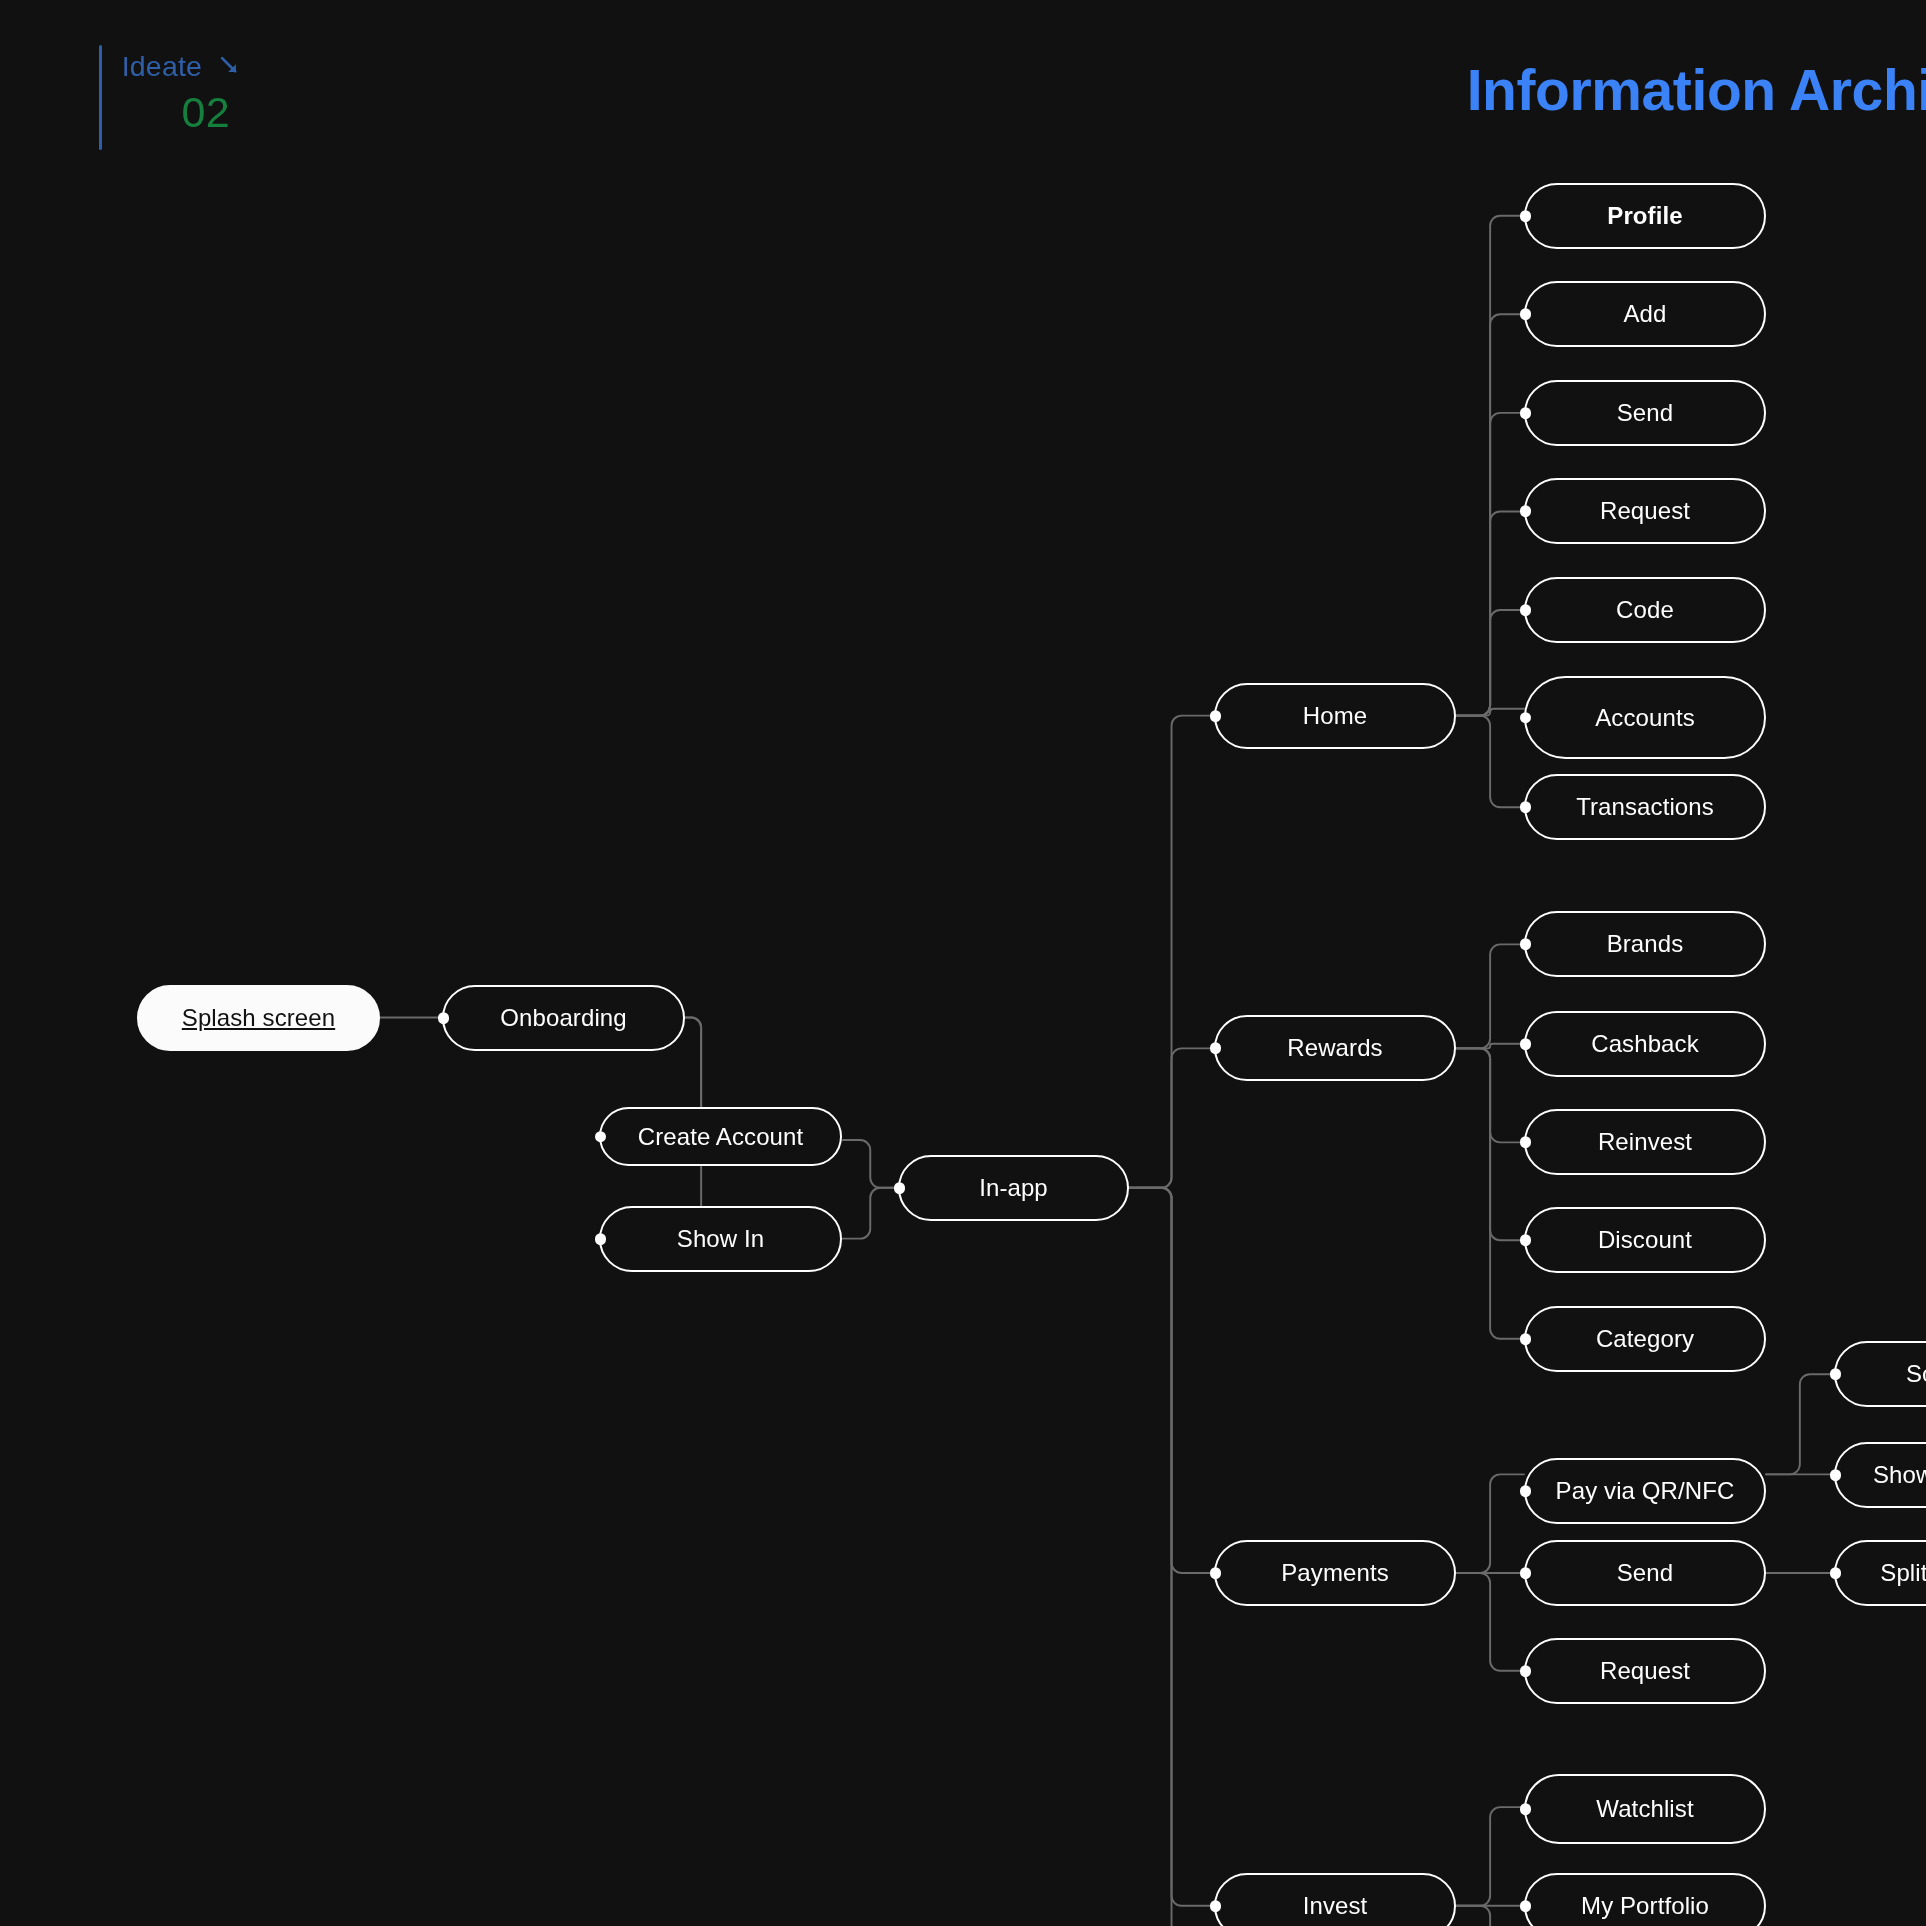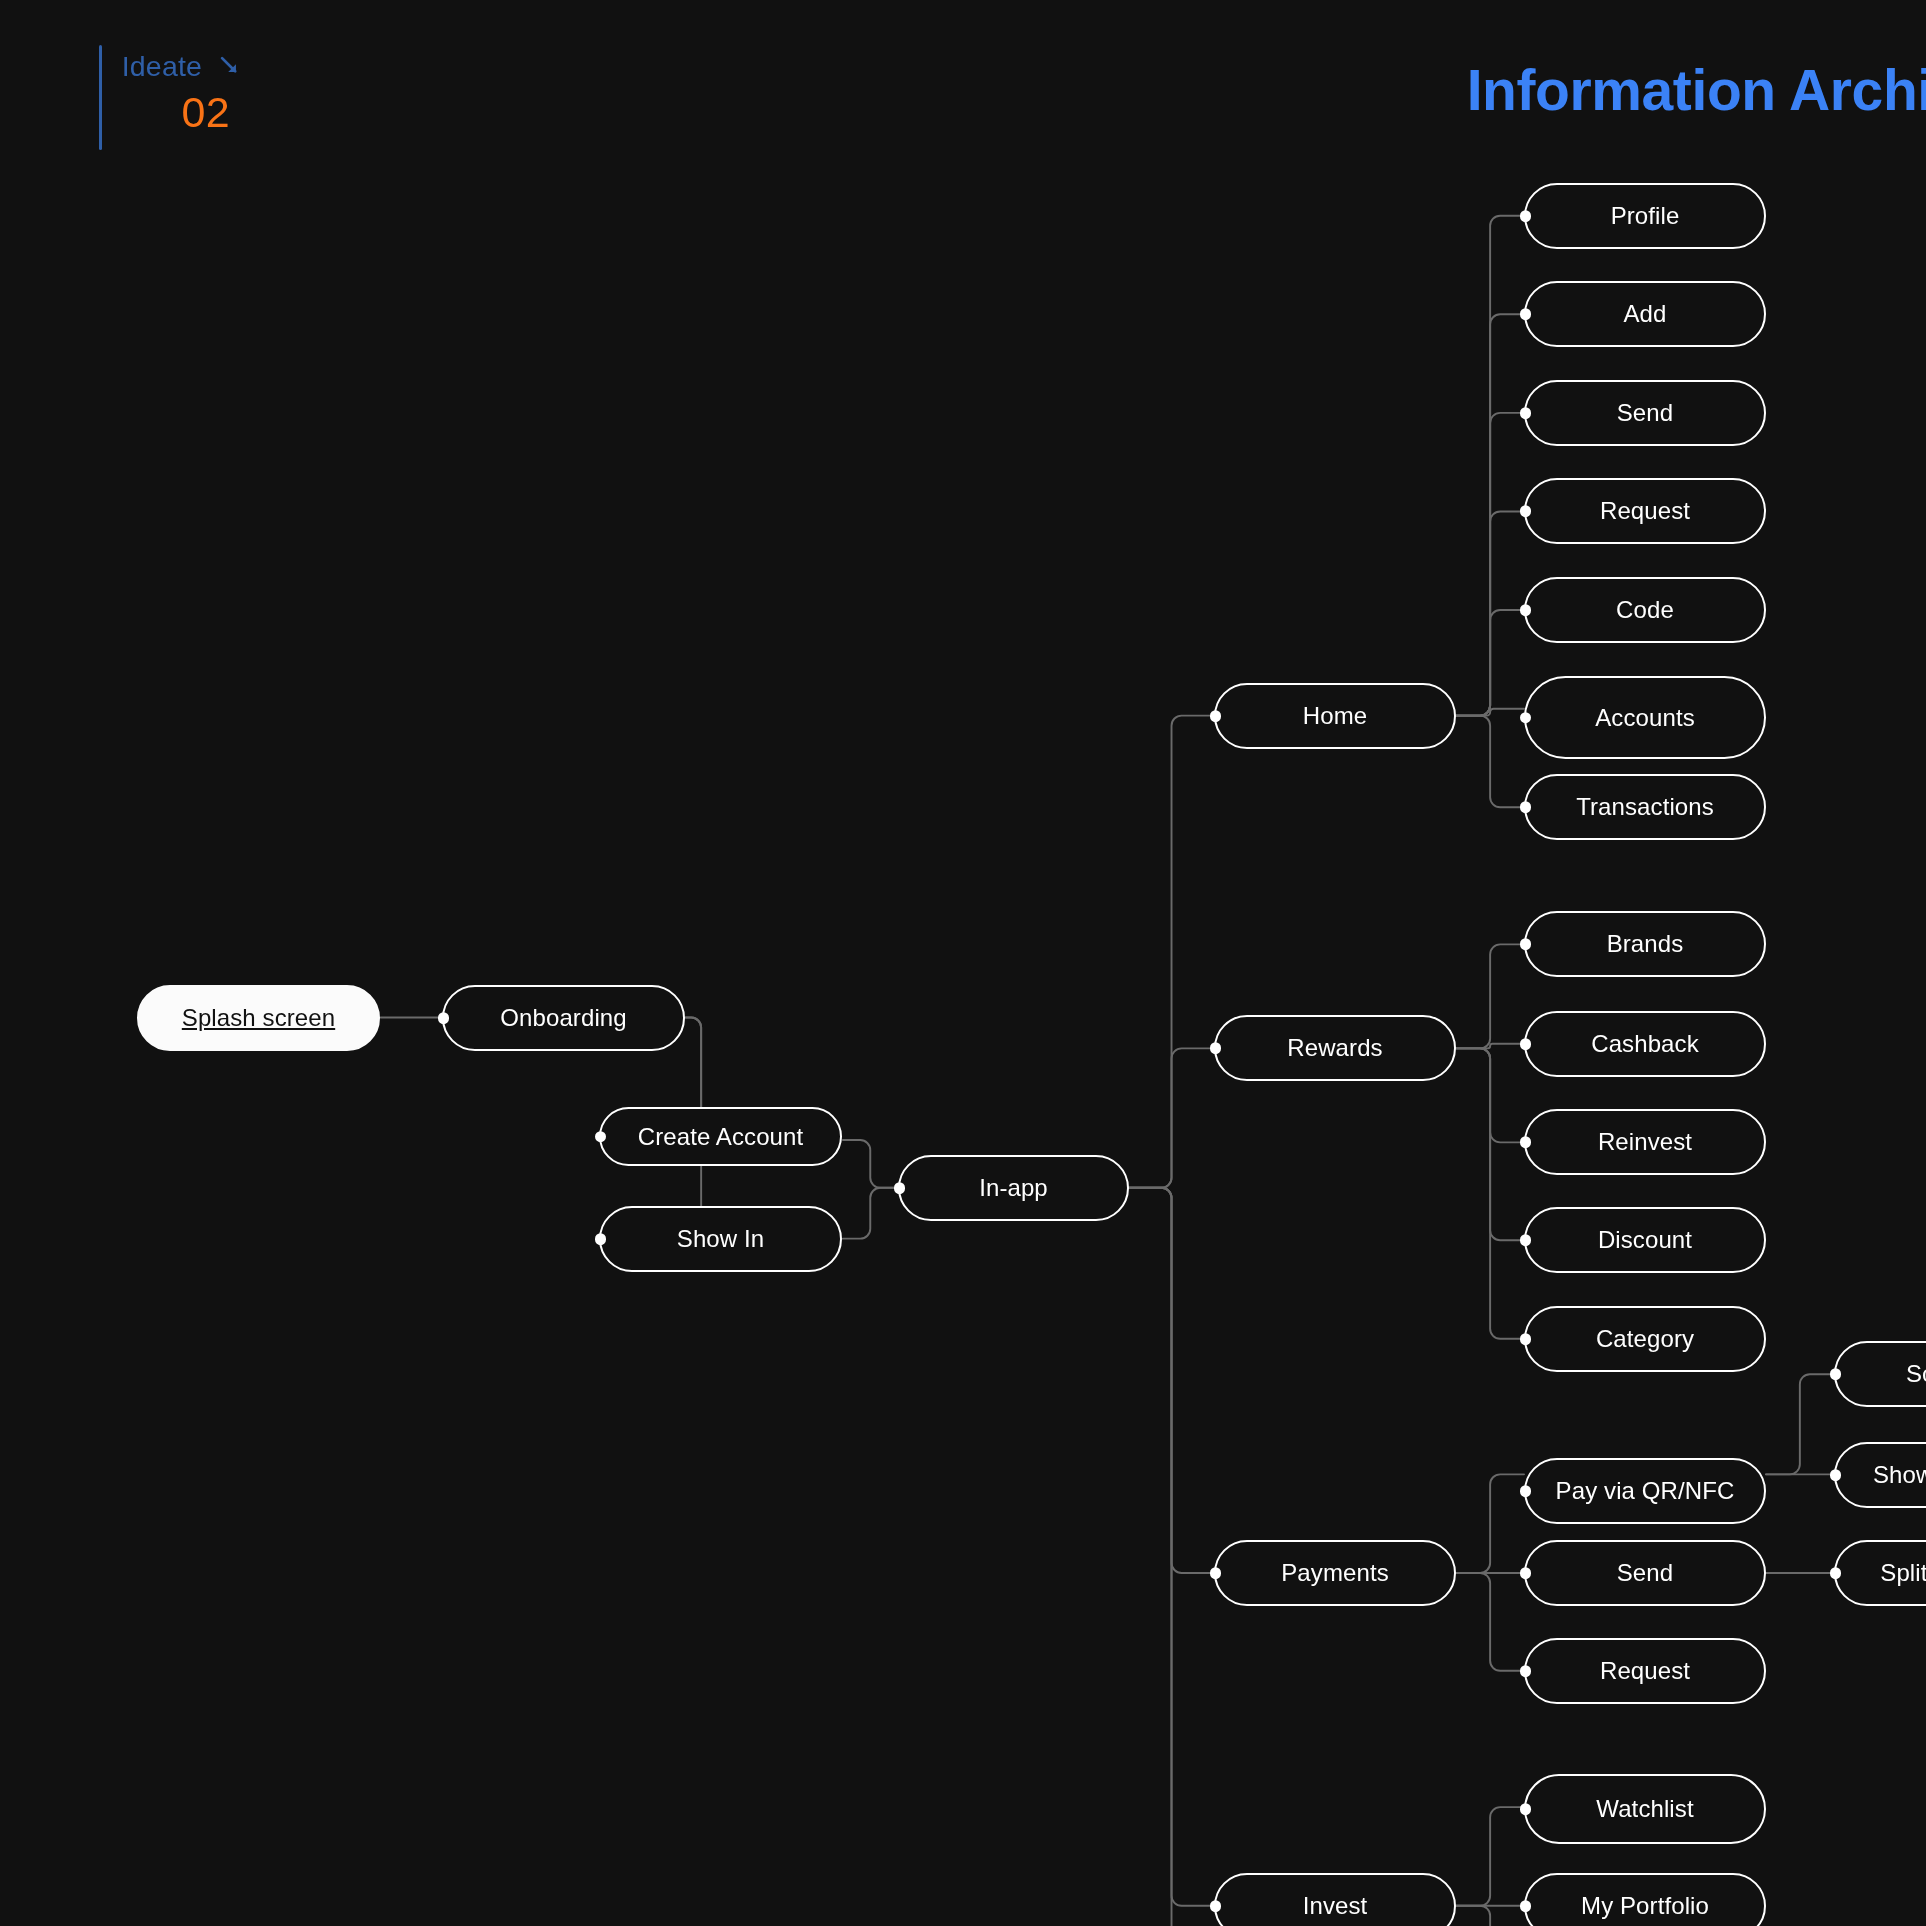--- a/index.html
+++ b/index.html
@@ -49,21 +49,21 @@
     line-height: 1;
   }
   #ideate-arrow-icon {
     margin-left: 17px;
     width: 21.6px;
     height: 21.6px;
     display: block;
   }
   #ideate-number {
     font-size: 43px;
-    color: #f97316;
+    color: #15803d;
     margin-top: 10px;
     margin-left: 49px;
     line-height: 1;
     letter-spacing: 0.4px;
   }
 
   #page-title {
     position: absolute;
     right: 99px;
     top: 62px;
@@ -211,21 +211,21 @@
       <span>Rewards</span>
     </div>
     <div class="node" style="left: 1214px; top: 1540px; width: 242px; height: 66px;">
       <span class="port"></span>
       <span>Payments</span>
     </div>
     <div class="node" style="left: 1214px; top: 1873px; width: 242px; height: 66px;">
       <span class="port"></span>
       <span>Invest</span>
     </div>
-    <div class="node" style="left: 1524px; top: 183px; width: 242px; height: 66px;">
+    <div class="node" style="left: 1524px; top: 183px; width: 242px; height: 66px; font-weight: bold;">
       <span class="port"></span>
       <span>Profile</span>
     </div>
     <div class="node" style="left: 1524px; top: 281px; width: 242px; height: 66px;">
       <span class="port"></span>
       <span>Add</span>
     </div>
     <div class="node" style="left: 1524px; top: 380px; width: 242px; height: 66px;">
       <span class="port"></span>
       <span>Send</span>

